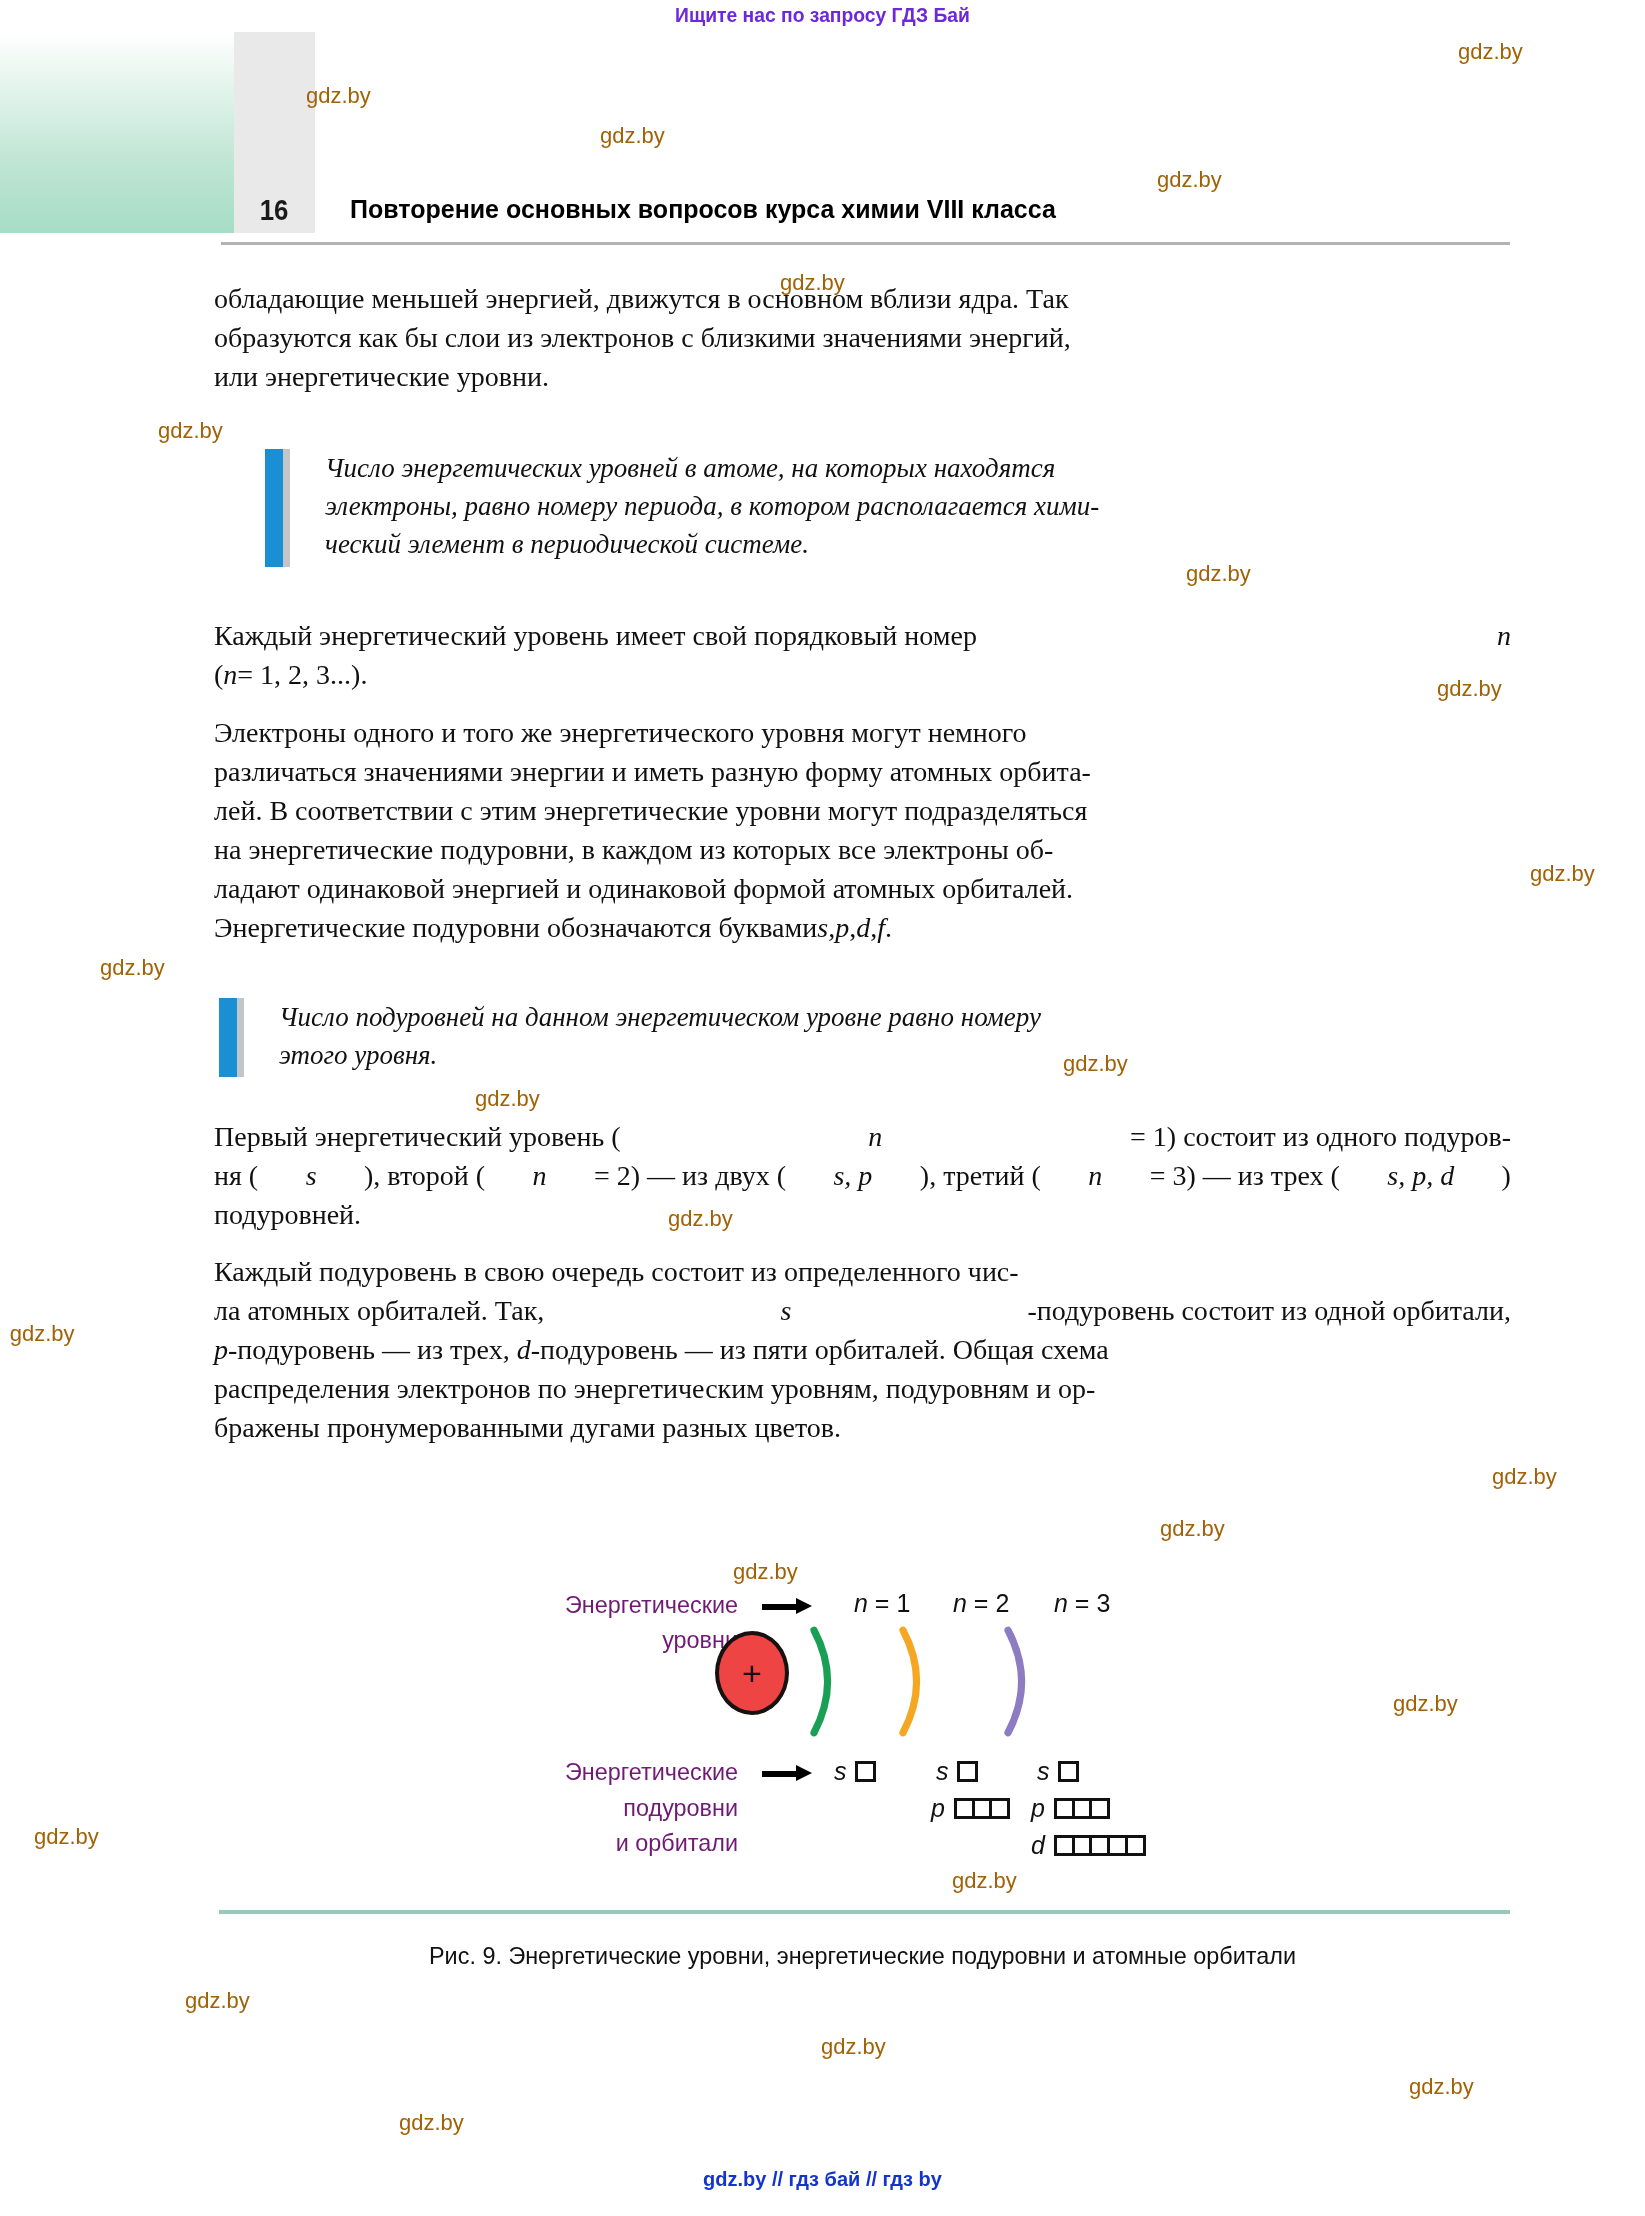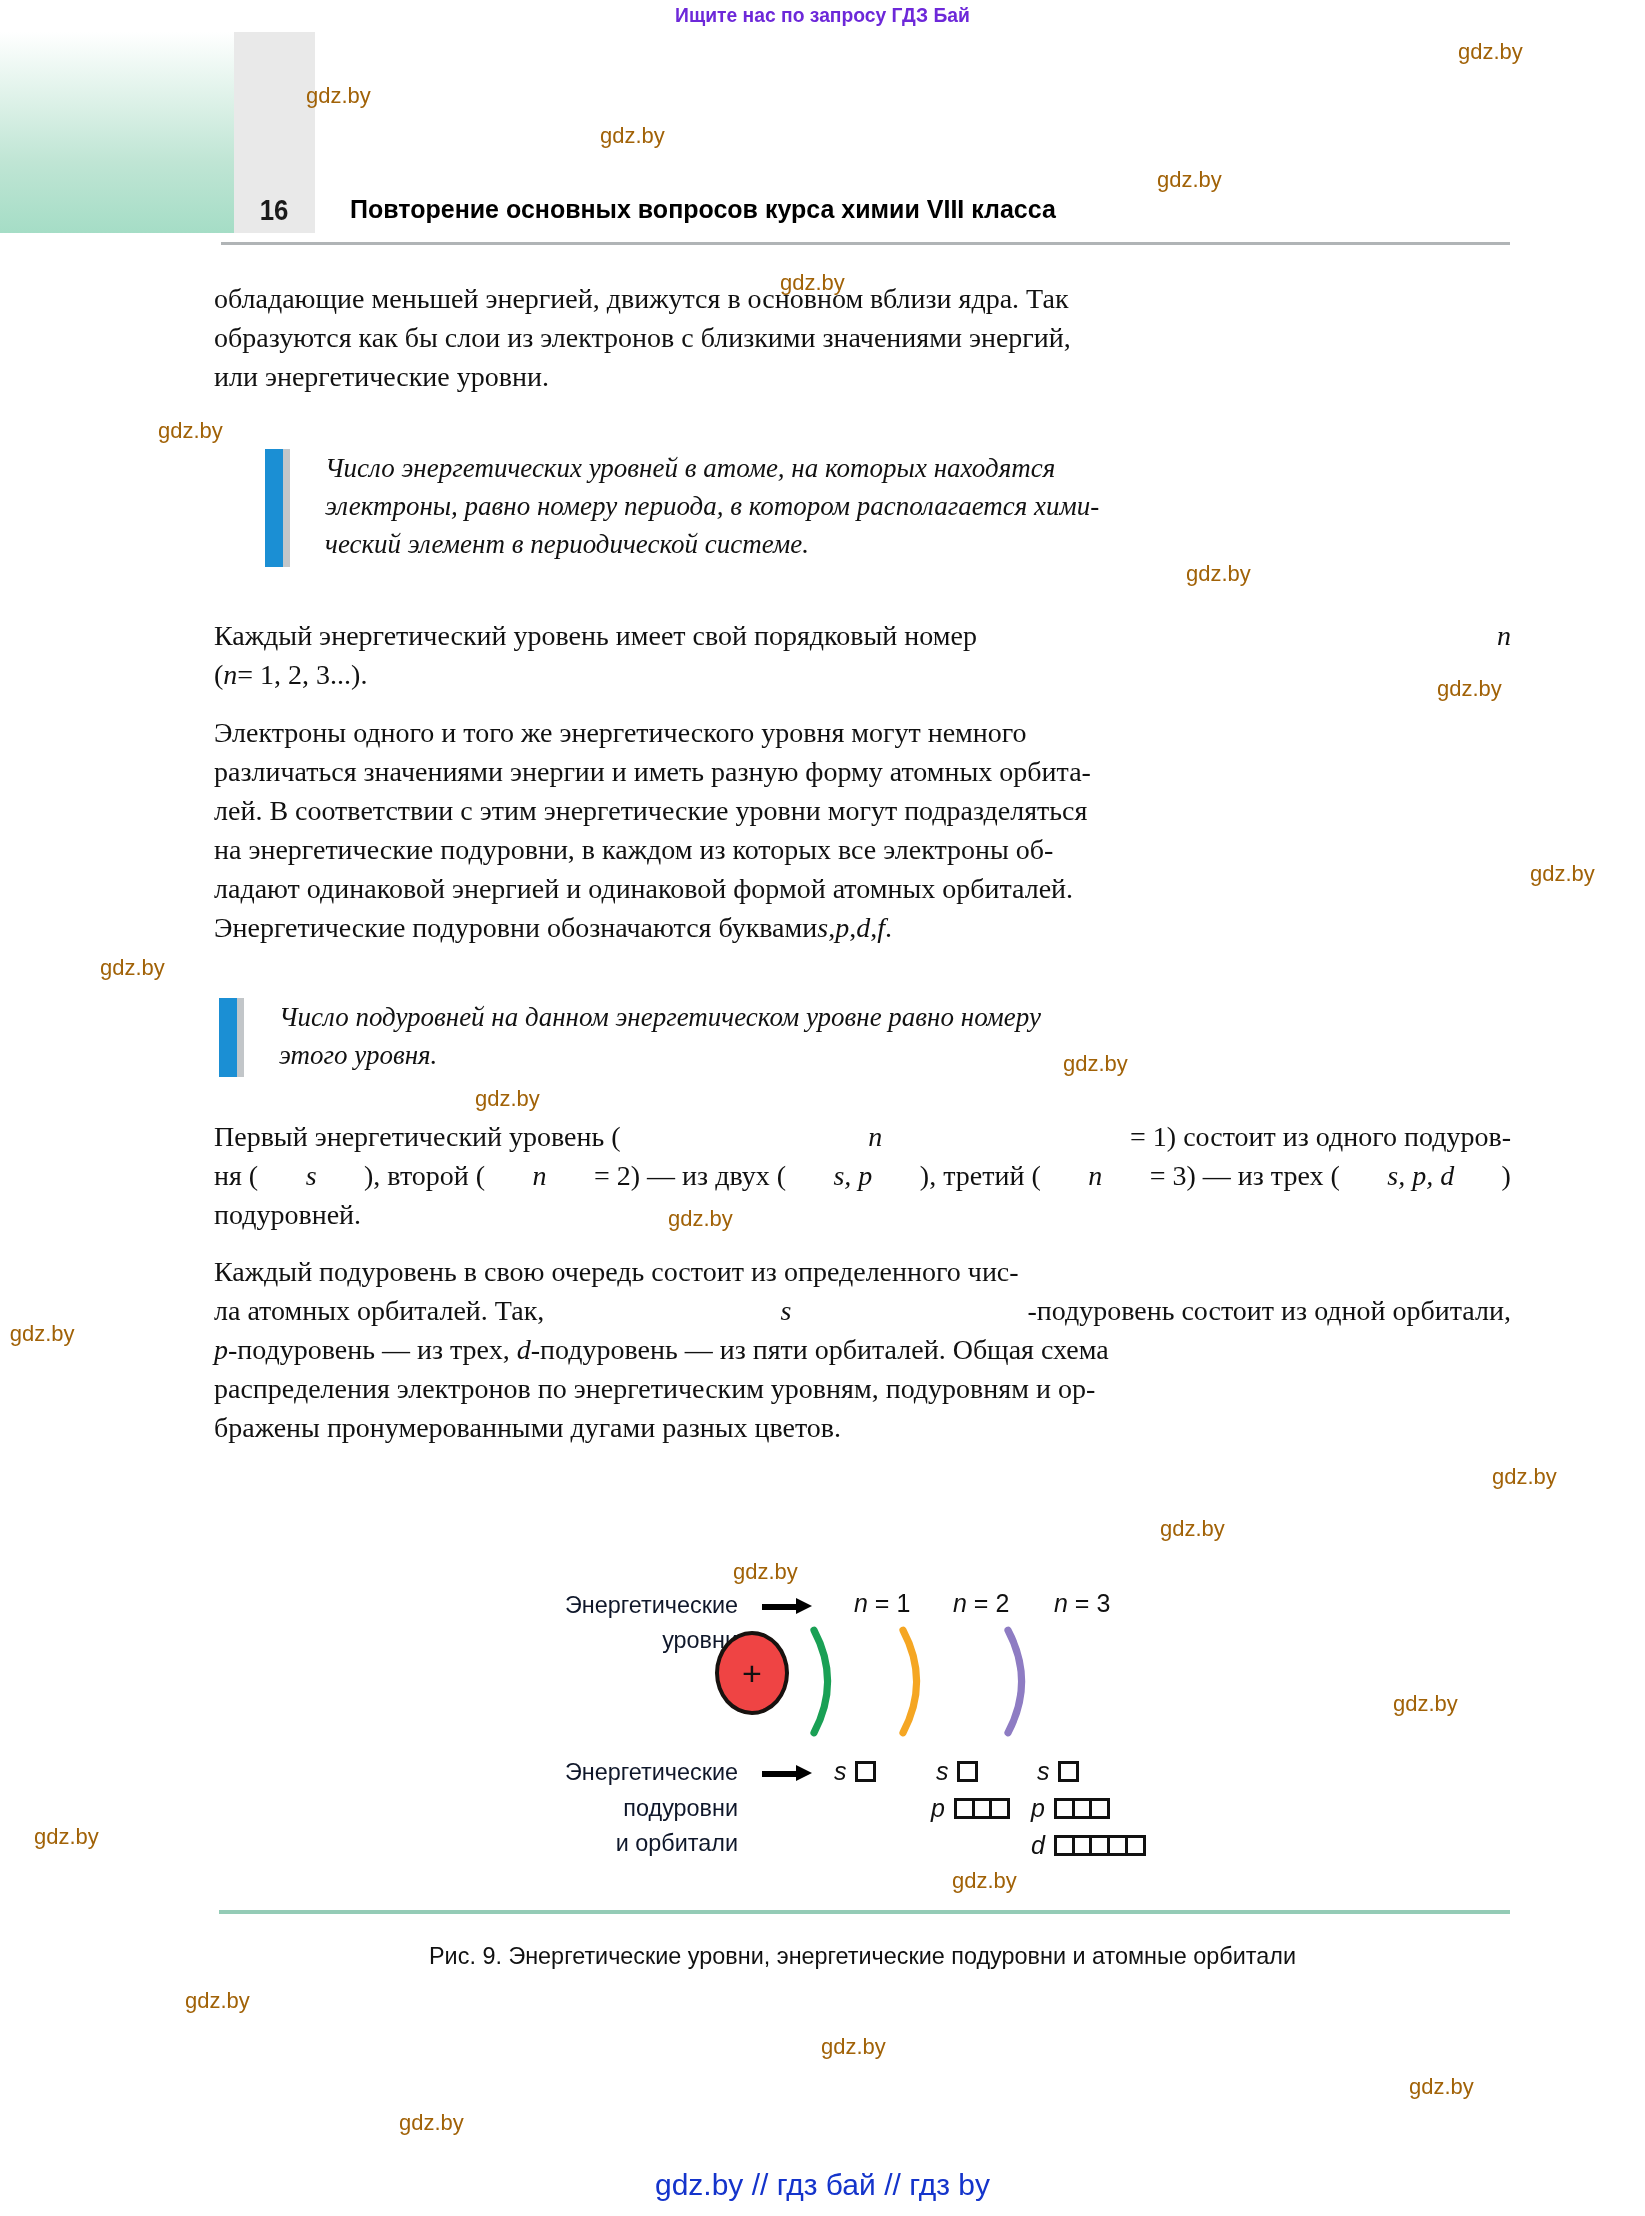--- a/index.html
+++ b/index.html
@@ -133,21 +133,21 @@
     position: absolute;
     left: 214px;
     top: 1554px;
     width: 1297px;
     height: 338px;
   }
   .fig-label {
     position: absolute;
     font-family: "Liberation Sans", sans-serif;
     font-size: 23.4px;
-    color: #0f172a;
+    color: #701a75;
     text-align: right;
     white-space: nowrap;
   }
   .arrow {
     position: absolute;
     height: 0;
   }
   .arrow .shaft {
     position: absolute;
     left: 0; top: 0;
@@ -234,23 +234,23 @@
   }
 
   
   .footer {
     position: absolute;
     left: 0;
     top: 2168px;
     width: 1645px;
     text-align: center;
     font-family: "Liberation Sans", sans-serif;
-    font-size: 30px;
+    font-size: 20px;
     color: #1434cb;
-    font-weight: normal;
+    font-weight: bold;
   }
 
   
   .wm {
     position: absolute;
     font-family: "Liberation Sans", sans-serif;
     font-size: 22px;
     color: #a16207;
     white-space: nowrap;
     pointer-events: none;

